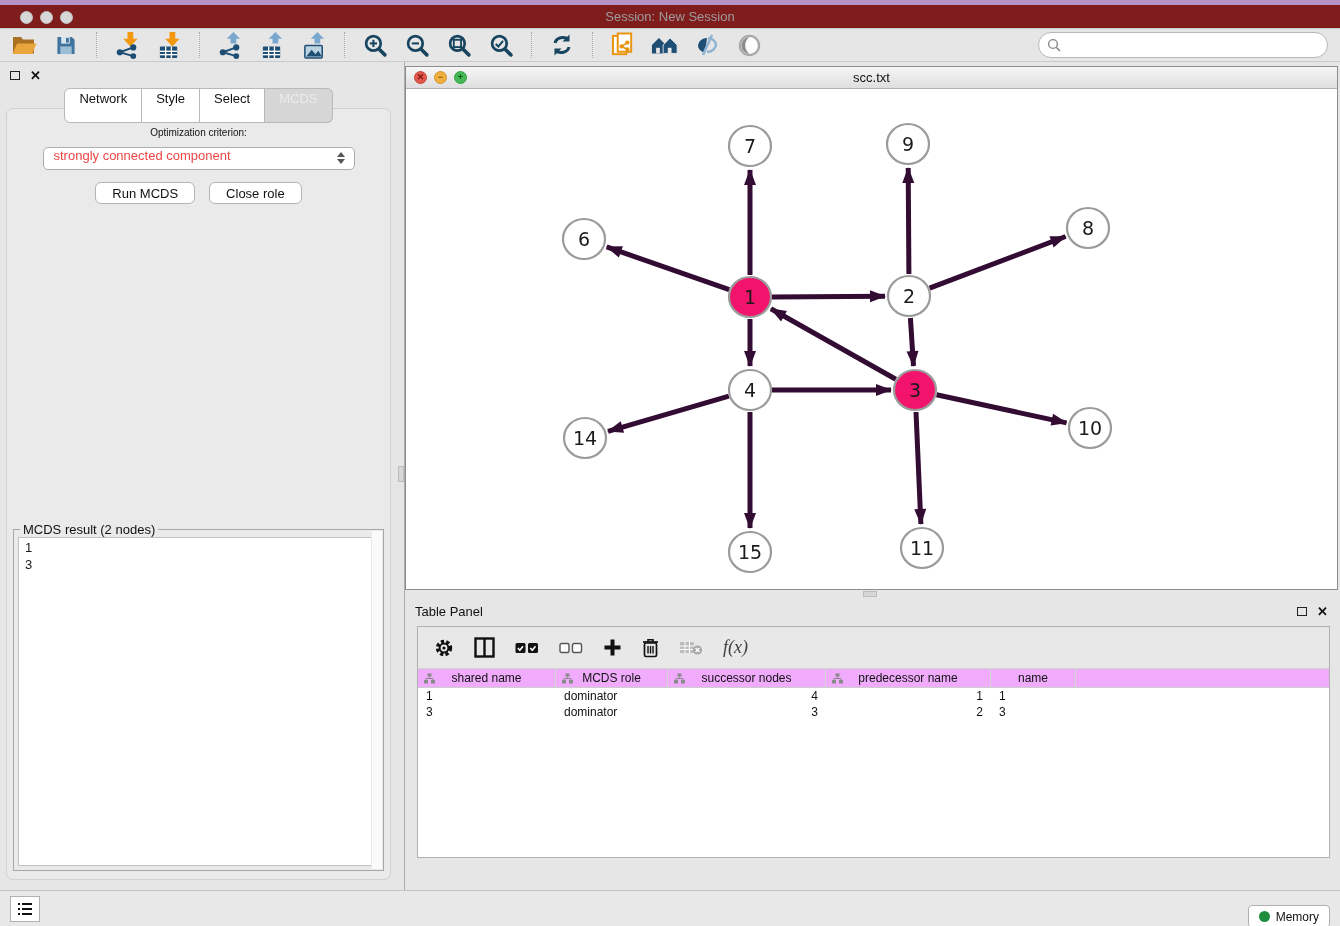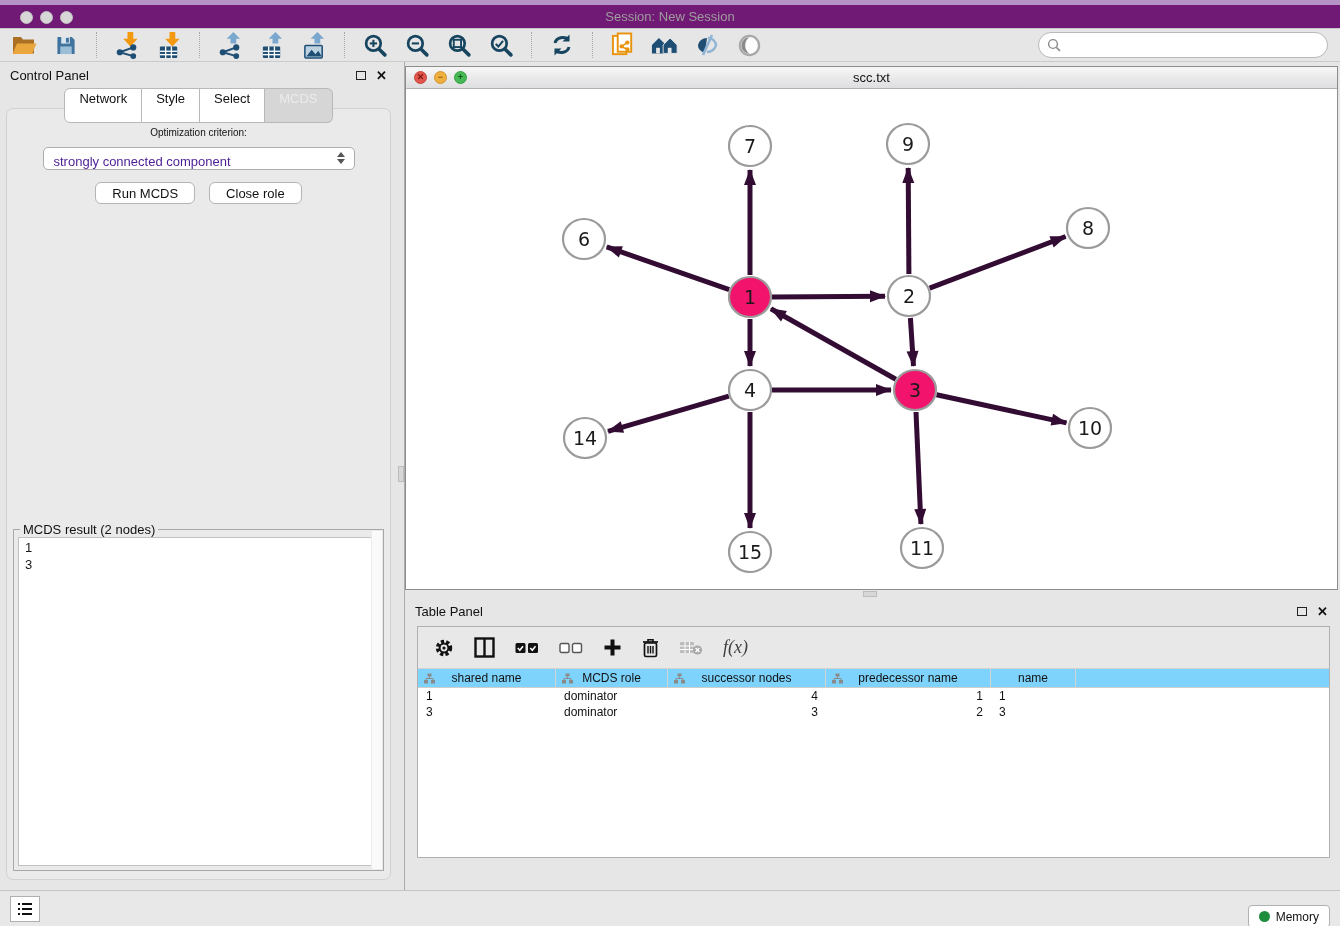--- a/index.html
+++ b/index.html
@@ -6,21 +6,21 @@
   html,body { width:1340px; height:926px; }
   body {
     font-family:"Liberation Sans", sans-serif;
     background:#e7e6e7; color:#1a1a1a; position:relative; overflow:hidden;
     font-size:13px;
   }
   
   .desktop-strip { position:absolute; left:0; top:0; width:100%; height:5px; background:#b593c5; }
   .titlebar {
     position:absolute; left:0; top:5px; width:100%; height:24px;
-    background:#701a75; border-bottom:1px solid #c9c8c9;
+    background:#7f1d1d; border-bottom:1px solid #c9c8c9;
     display:flex; align-items:center; justify-content:center;
   }
   .traffic { position:absolute; left:20px; top:6px; display:flex; gap:7px; }
   .traffic .dot { width:13px; height:13px; border-radius:50%; background:#d8d7d7; border:1px solid #c2c1c1; }
   .titlebar .win-title { color:#9e9d9e; font-size:13px; }
   
   .main-toolbar {
     position:absolute; left:0; top:29px; width:100%; height:33px;
     display:flex; align-items:center; padding-left:10px; gap:14px;
     border-bottom:1px solid #cccbcc; background:#e7e6e7;
@@ -48,22 +48,22 @@
   .seg-tab:first-child { border-left-width:1px; border-radius:6px 0 0 6px; }
   .seg-tab:last-child { border-radius:0 6px 6px 0; }
   .seg-tab.selected { background:#d7d6d7; color:#ebebeb; }
   .cp-box {
     position:absolute; left:6px; right:6px; top:46px; bottom:10px;
     background:#ebeaeb; border:1px solid #d2d1d2; border-radius:7px;
   }
   .opt-label { text-align:center; margin-top:18px; font-size:10px; color:#111; }
   .criterion {
     position:relative; margin:9px auto 0 auto; width:312px; height:23px; background:#fff;
-    border:1px solid #aeadae; border-radius:5px; display:flex; align-items:flex-end;
-    padding:0 24px 0 10px; font-size:13px; color:#4c1d95;
+    border:1px solid #aeadae; border-radius:5px; display:flex; align-items:flex-start;
+    padding:0 24px 0 10px; font-size:13px; color:#ef4444;
   }
   .chevrons { position:absolute; right:9px; top:4px; display:flex; flex-direction:column; gap:2px; }
   .chev-up { width:0; height:0; border-left:4px solid transparent; border-right:4px solid transparent; border-bottom:5px solid #555; }
   .chev-down { width:0; height:0; border-left:4px solid transparent; border-right:4px solid transparent; border-top:5px solid #555; }
   .btn-row { display:flex; justify-content:center; gap:14px; margin-top:12px; }
   .mac-btn {
     background:#fff; border:1px solid #b5b4b5; border-radius:6px; height:22px;
     padding:0 16px; font-size:13px; color:#111; display:flex; align-items:center;
     font-family:"Liberation Sans",sans-serif;
   }
@@ -112,21 +112,21 @@
   .tp-box {
     position:absolute; left:12px; right:8px; top:28px; height:232px;
     border:1px solid #b1b0b1; background:#fff; overflow:hidden;
   }
   .tp-toolbar {
     height:42px; background:#e9e8e9; border-bottom:1px solid #d3d2d3;
     display:flex; align-items:center; gap:20px; padding-left:16px;
   }
   .tp-tool { display:flex; align-items:center; justify-content:center; height:24px; }
   .fx-label { font-family:"Liberation Serif",serif; font-style:italic; font-size:18px; color:#404040; }
-  .tbl-header { display:flex; height:19px; background:#7dd3fc; border-bottom:1px solid #cfcecf; }
+  .tbl-header { display:flex; height:19px; background:#f0abfc; border-bottom:1px solid #cfcecf; }
   .tbl-hcell {
     display:flex; align-items:center; justify-content:center; gap:5px;
     border-right:1px solid #d5d4d5; font-size:12px; color:#111; position:relative;
   }
   .tbl-hcell .sort-ic { position:absolute; left:6px; top:4px; }
   .tbl-row { display:flex; height:16px; }
   .tbl-cell { font-size:12px; color:#111; padding:0 8px; line-height:16px; white-space:nowrap; overflow:hidden; }
   .tp-tabs { position:absolute; left:0; right:0; bottom:5px; display:flex; justify-content:center; }
   
   .status-bar {
@@ -354,21 +354,20 @@
       <circle cx="6" cy="6" r="4.4" fill="none" stroke="#8a898a" stroke-width="1.4"></circle>
       <line x1="9.4" y1="9.4" x2="13" y2="13" stroke="#8a898a" stroke-width="1.6"></line>
         </svg>
       </span>
     <input type="text" placeholder="" style="">
   </span>
 </div>
 
 <div class="control-panel">
   <div class="panel-header">
-    <span class="ph-title">Control Panel</span>
     <span class="float-icon"></span>
     <span class="close-x">✕</span>
   </div>
   <div class="seg-tabs">
       <div class="seg-tab">Network</div>
       <div class="seg-tab">Style</div>
       <div class="seg-tab">Select</div>
       <div class="seg-tab selected">MCDS</div>
     </div>
   <div class="cp-box">

